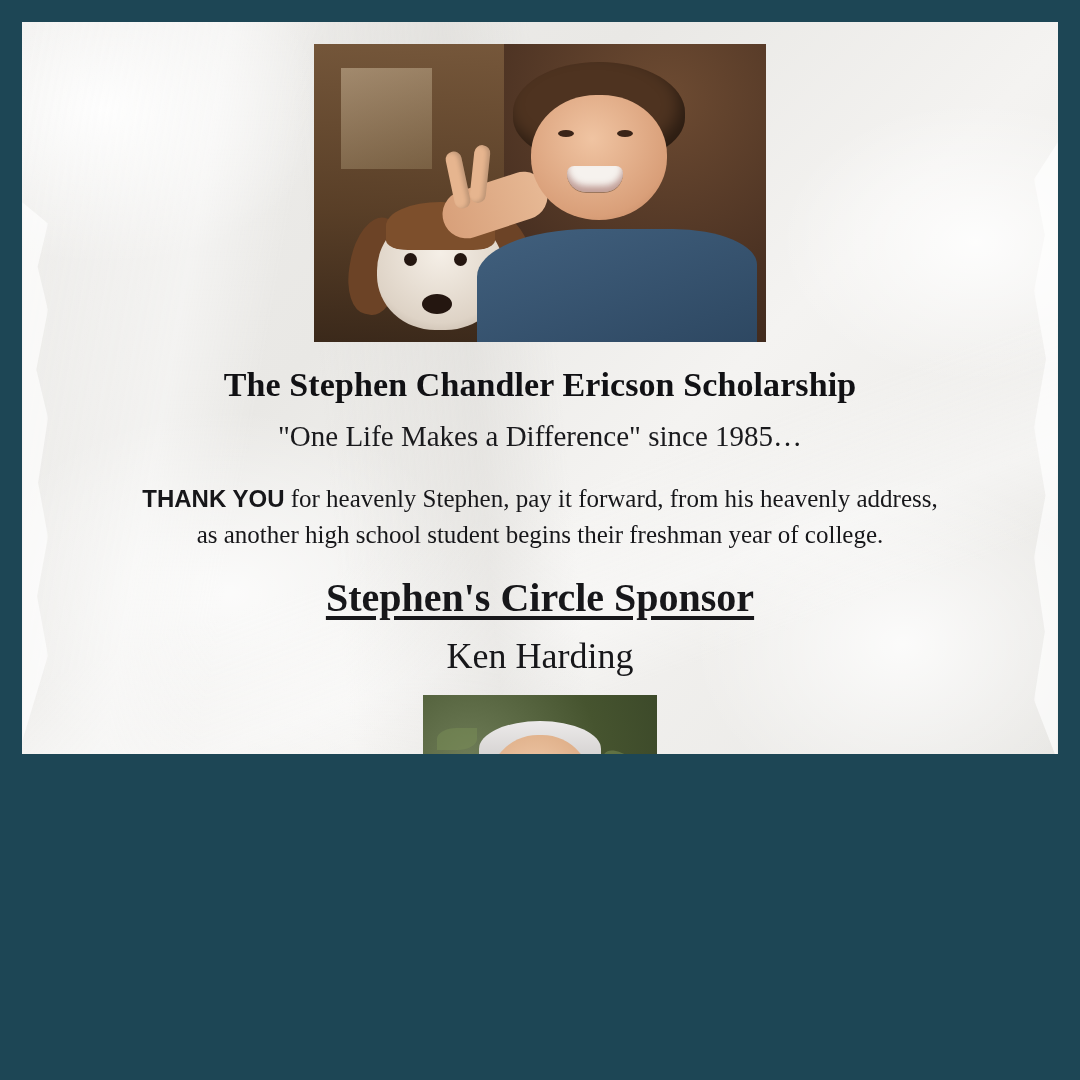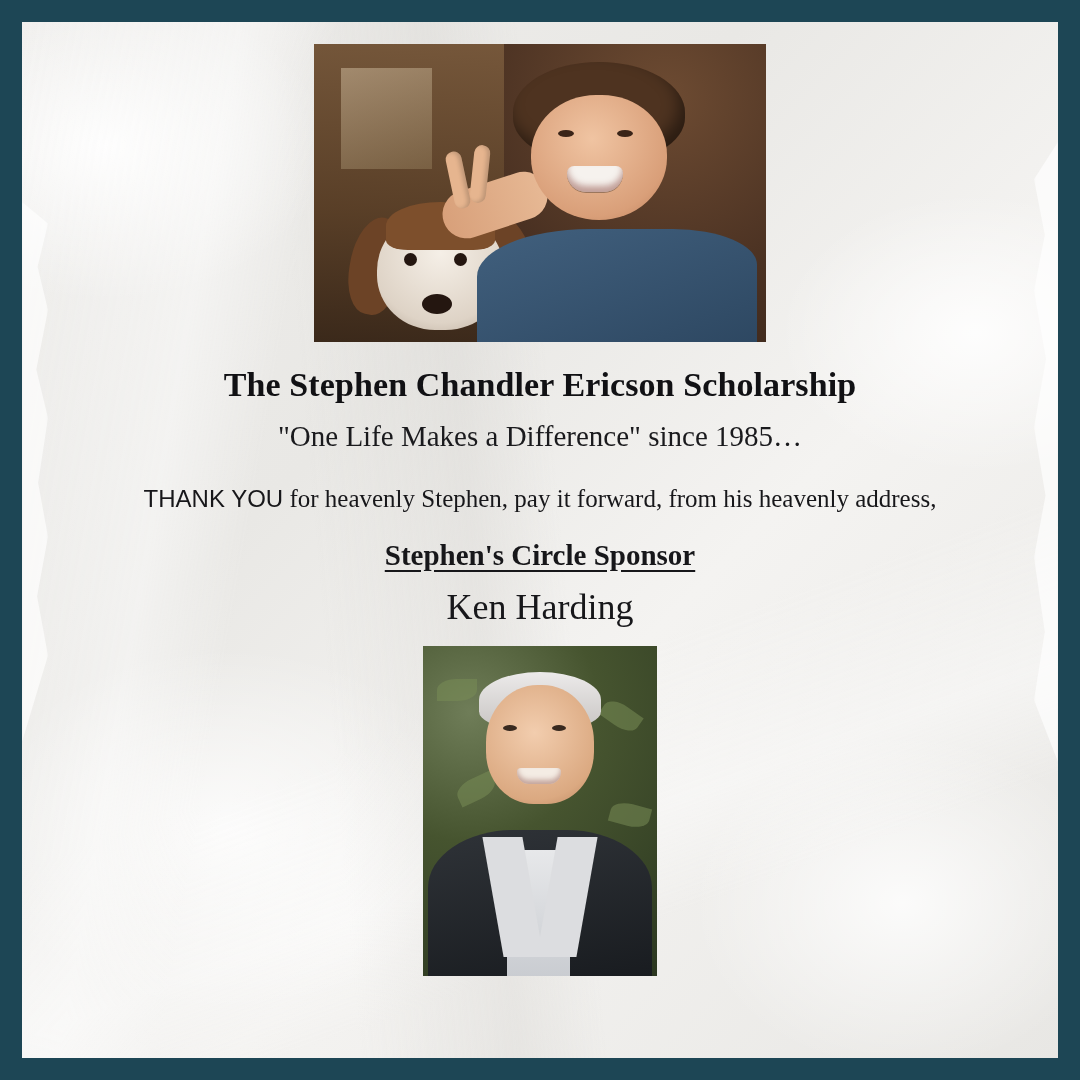--- a/index.html
+++ b/index.html
@@ -11,21 +11,21 @@
     height: 1080px;
     background: #1d4655;
     font-family: "Liberation Serif", serif;
     overflow: hidden;
   }
   .poster {
     position: absolute;
     left: 22px;
     top: 22px;
     width: 1036px;
-    height: 1036px;
+    height: 732px;
     background: #f2f1ef;
     background-image:
       radial-gradient(ellipse 320px 220px at 8% 12%, rgba(255,255,255,0.9), rgba(232,231,228,0) 70%),
       radial-gradient(ellipse 280px 200px at 92% 30%, rgba(255,255,255,0.85), rgba(228,227,224,0) 70%),
       radial-gradient(ellipse 360px 260px at 20% 78%, rgba(255,255,255,0.8), rgba(226,225,221,0) 70%),
       radial-gradient(ellipse 300px 240px at 85% 85%, rgba(255,255,255,0.8), rgba(226,225,221,0) 70%),
       linear-gradient(135deg, #efeeec 0%, #e9e8e5 35%, #f4f3f1 60%, #e8e7e4 100%);
     overflow: hidden;
   }
   
@@ -158,23 +158,23 @@
     margin: 16px 0 0 0;
     color: #1a1a1d;
   }
   .body-text {
     font-size: 25px;
     line-height: 1.42;
     margin: 28px auto 0 auto;
     width: 980px;
     color: #17171a;
   }
-  .body-text b { font-weight: normal; font-family: "Liberation Sans", sans-serif; font-size: 24px; }
+  .body-text b { font-weight: bold; font-family: "Liberation Sans", sans-serif; font-size: 24px; }
   .sponsor-heading {
-    font-size: 29px;
+    font-size: 40px;
     font-weight: bold;
     margin: 22px 0 13px 0;
     text-decoration: underline;
     text-underline-offset: 5px;
   }
   .sponsor-name {
     font-size: 36px;
     margin: 14px 0 0 0;
     color: #17171a;
   }
@@ -260,20 +260,21 @@
       <div class="pt-eye r"></div>
       <div class="pt-smile"></div>
     </div>
 
     <h1 class="title">The Stephen Chandler Ericson Scholarship</h1>
 
     <p class="subtitle">"One Life Makes a Difference" since 1985…</p>
 
     <p class="body-text">
       <b>THANK YOU</b><span> for heavenly Stephen, pay it forward, from his heavenly address,</span><br>
+      <span>as another high school student begins their freshman year of college.</span>
     </p>
 
     <h2 class="sponsor-heading">Stephen's Circle Sponsor </h2>
 
     <p class="sponsor-name">Ken Harding</p>
 
     <div class="photo photo-bottom">
       <div class="pb-bg"></div>
       <div class="pb-leaf" style="left:6%; top:10%;"></div>
       <div class="pb-leaf" style="left:76%; top:18%; transform:rotate(35deg);"></div>

